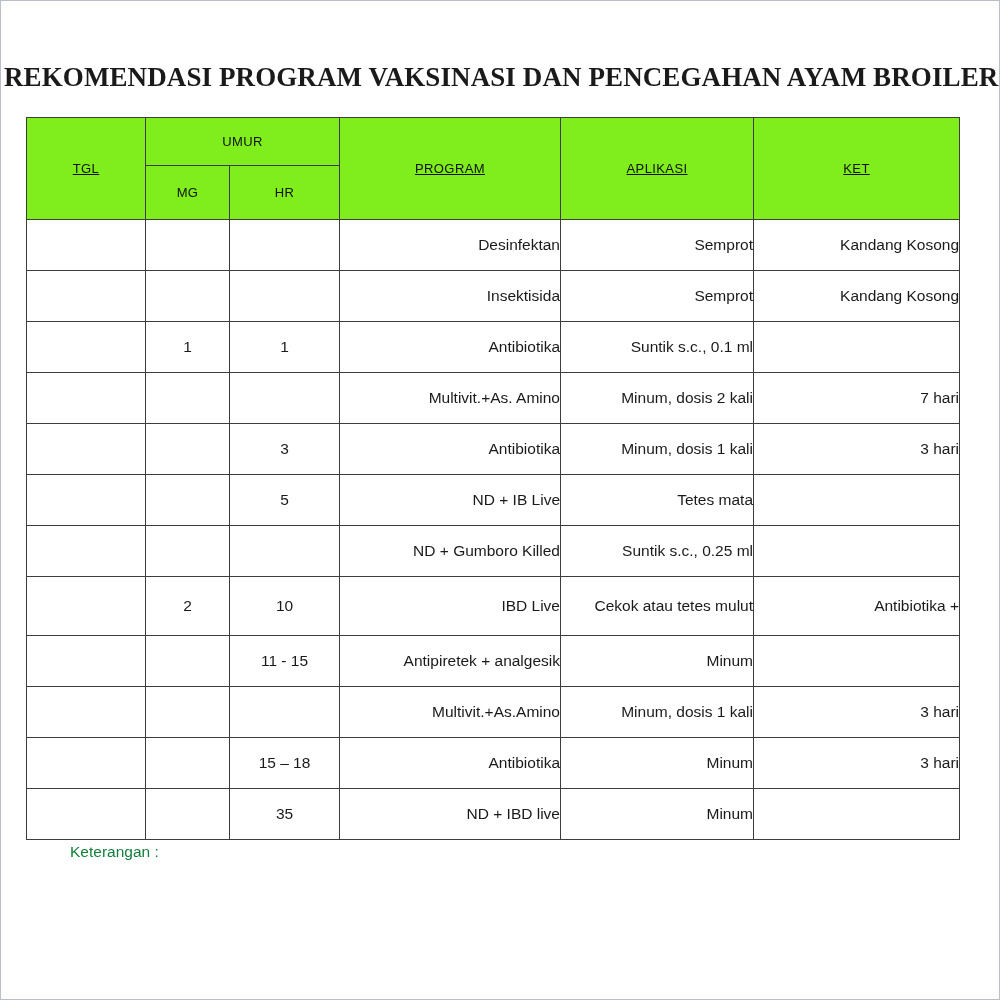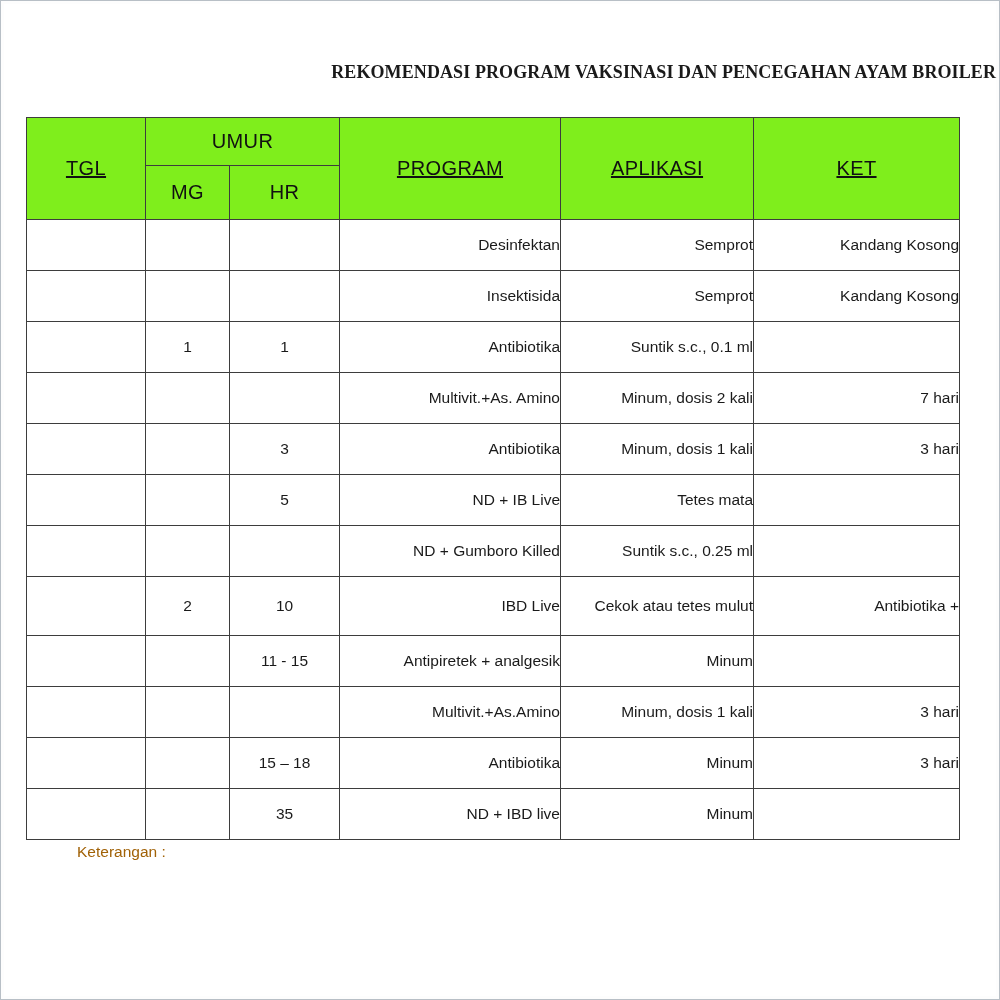--- a/index.html
+++ b/index.html
@@ -34,21 +34,21 @@
 
   
   #doc-title {
     position: absolute;
     left: 0;
     top: 58px;
     width: 100%;
     text-align: right;
     font-family: "Liberation Serif", serif;
     font-weight: bold;
-    font-size: 18px;
+    font-size: 27px;
     letter-spacing: 0.1px;
     color: #1a1a1a;
     white-space: nowrap;
   }
 
   
   #vax-table {
     position: absolute;
     left: 22px;
     top: 113px;
@@ -59,21 +59,21 @@
   }
   #vax-table td, #vax-table th {
     border: 1.6px solid #3d3d3d;
     padding: 0;
     vertical-align: middle;
     font-weight: normal;
   }
   thead th {
     background: #7fee1c;
     text-align: center;
-    font-size: 20px;
+    font-size: 13px;
     font-weight: bold;
     color: #111111;
     letter-spacing: 0.4px;
   }
   thead th.hdr-tall { height: 101px; text-decoration: underline; }
   thead th.hdr-umur { height: 47px; }
   thead th.hdr-sub  { height: 52px; }
 
   tbody td {
     height: 50px;
@@ -91,24 +91,24 @@
   tbody td.c-apl,
   tbody td.c-ket {
     text-align: right;
   }
   tbody tr.tall td { height: 58px; }
   td .cell-txt { display: block; line-height: 1.25; }
 
   
   #notes {
     position: absolute;
-    left: 73px;
+    left: 66px;
     top: 840px;
     width: 900px;
-    color: #a16207;
+    color: #15803d;
   }
   #notes .note-line {
     font-size: 15.5px;
     line-height: 1.0;
     margin-bottom: 16px;
     white-space: nowrap;
   }
   #notes .note-head { margin-bottom: 18px; }
 </style>
 </head>

